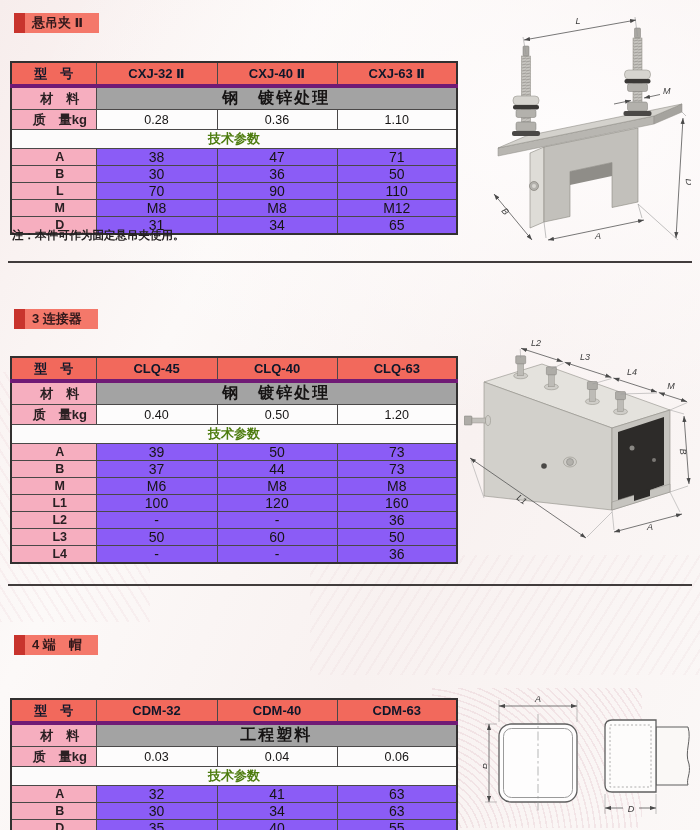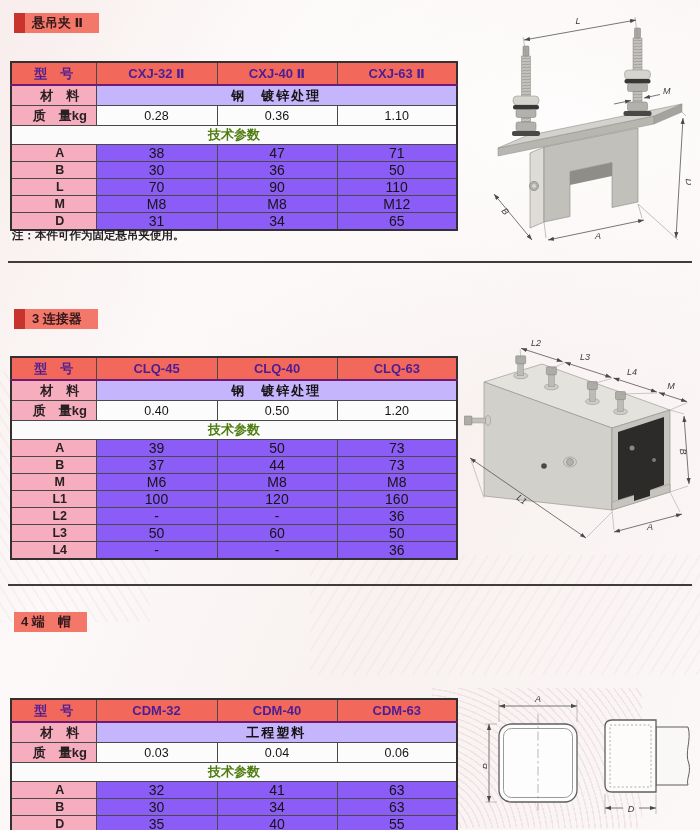--- a/index.html
+++ b/index.html
@@ -18,24 +18,24 @@
 
   .badge{position:absolute;display:flex;height:20px;}
   .badge .sq{width:11px;background:#c8342d;}
   .badge .bt{background:#f4786a;color:#31181b;font-weight:bold;font-size:13px;line-height:20px;padding:0 16px 0 7px;white-space:nowrap;}
 
   .rule{position:absolute;left:8px;width:684px;height:2px;background:#413c3c;}
 
   .tbl{position:absolute;width:446px;border-collapse:collapse;table-layout:fixed;
        background:#fdfcfc;border:2px solid #323030;}
   .tbl th,.tbl td{border:1px solid #4a4848;text-align:center;padding:0;vertical-align:middle;}
-  .model-row th{background:#f2695c;height:21px;font-size:13px;font-weight:bold;color:#4c1d95;border-bottom:2px solid #701a75;}
+  .model-row th{background:#f2695c;height:21px;font-size:13px;font-weight:bold;color:#0f172a;border-bottom:4px solid #701a75;}
   th.c-label{background:#f6aebf;color:#2a2023;font-weight:bold;font-size:13px;padding-left:12px;}
   .mat-row th,.mass-row th{height:19px;}
-  .mat-row td{font-size:13px;font-weight:bold;letter-spacing:2px;color:#161414;background:#c4b5fd;}
+  .mat-row td{font-size:16px;font-weight:bold;letter-spacing:2px;color:#161414;background:#a3a3a3;}
   .mass-row td{font-size:12.5px;color:#161414;background:#fdfcfc;}
   .tech-row td{height:17px;font-size:13px;font-weight:bold;color:#4d7c0f;background:#fcfbfb;}
   .tbl tbody tr{height:var(--ph,15px);}
   .tbl tbody th{font-size:12.5px;}
   .tbl tbody td{font-size:14px;color:#161414;background:#8b5cf6;}
   #t2{--ph:13px;}
 
   .note{position:absolute;left:12px;top:228px;font-size:11.5px;font-weight:bold;color:#242021;}
 
   .fig{position:absolute;}
@@ -345,21 +345,21 @@
       <text class="dim" x="168" y="39" text-anchor="middle">L4</text>
       <text class="dim" x="207" y="53" text-anchor="middle">M</text>
       <text class="dim" x="216" y="116" transform="rotate(84 216 116)" text-anchor="middle">B</text>
       <text class="dim" x="56" y="166" transform="rotate(35 56 166)" text-anchor="middle">L1</text>
       <text class="dim" x="186" y="194" text-anchor="middle">A</text>
     </svg>
   </div>
 
   <div class="rule" style="top:584px;"></div>
 
-  <div class="badge" style="left:14px;top:612px;flex-direction:column;">
+  <div class="badge" style="left:14px;top:635px;">
     <span class="sq"></span>
     <span class="bt">4 端　帽</span>
   </div>
 
   <table class="tbl" id="t3" style="left:10px;top:698px;">
     <colgroup>
         <col style="width:85px">
         <col style="width:121px">
         <col style="width:120px">
         <col style="width:120px">

